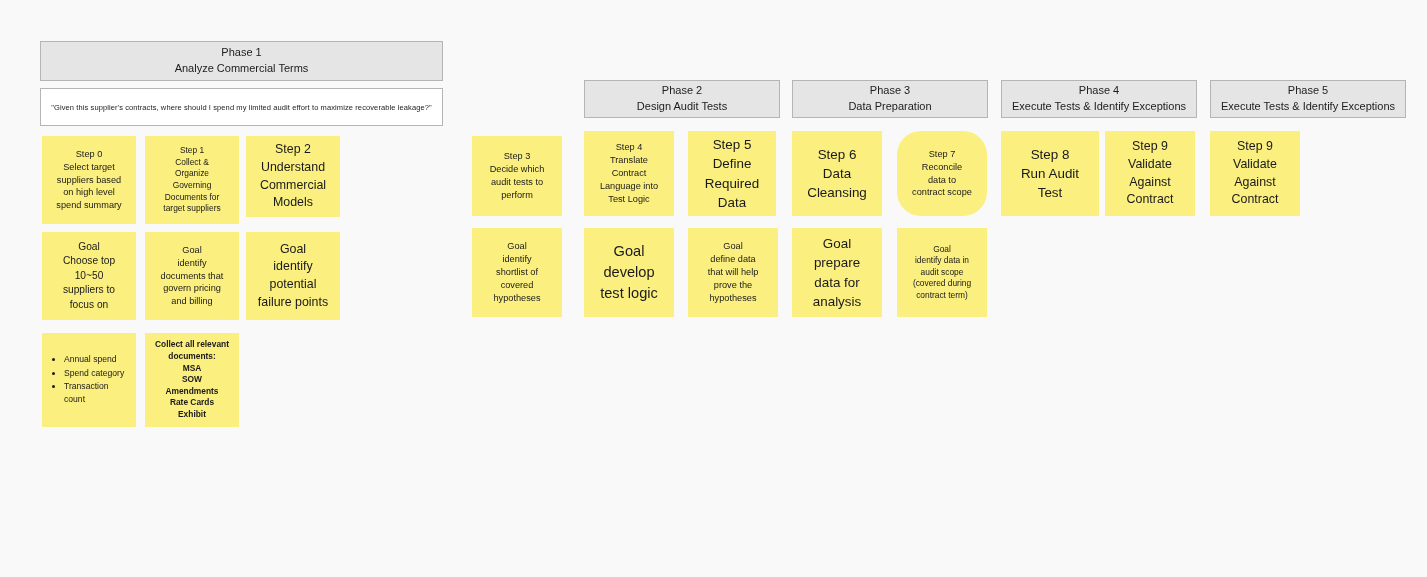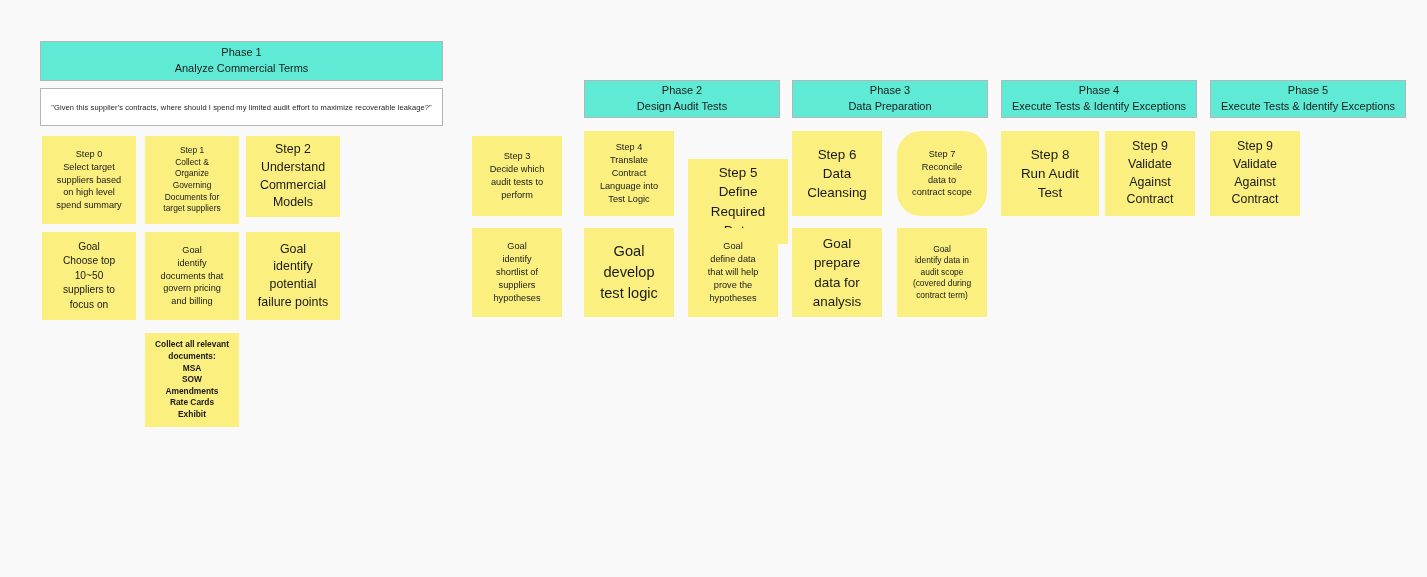--- a/index.html
+++ b/index.html
@@ -18,21 +18,21 @@
   .canvas {
     position: absolute;
     left: 0; top: 0;
     width: 1427px;
     height: 577px;
   }
 
   
   .phase-header {
     position: absolute;
-    background: #5eead4;
+    background: #e5e5e5;
     border: 1px solid #b5b5b5;
     box-sizing: border-box;
     display: flex;
     flex-direction: column;
     align-items: center;
     justify-content: center;
     text-align: center;
     line-height: 1.45;
   }
   .phase-header .ph-title {
@@ -169,21 +169,21 @@
   </div>
 
   <div class="card fs-9" style="left:584px; top:131px; width:90px; height:85px;">
     <span class="line">Step 4</span>
     <span class="line">Translate</span>
     <span class="line">Contract</span>
     <span class="line">Language into</span>
     <span class="line">Test Logic</span>
   </div>
 
-  <div class="card fs-13" style="left:688px; top:131px; width:100px; height:85px;margin-top:28px;">
+  <div class="card fs-13" style="left:688px; top:131px; width:88px; height:85px;">
     <span class="line">Step 5</span>
     <span class="line">Define</span>
     <span class="line">Required</span>
     <span class="line">Data</span>
   </div>
 
   <div class="card fs-13" style="left:792px; top:131px; width:90px; height:85px;">
     <span class="line">Step 6</span>
     <span class="line">Data</span>
     <span class="line">Cleansing</span>
@@ -236,21 +236,21 @@
     <span class="line">Goal</span>
     <span class="line">identify</span>
     <span class="line">potential</span>
     <span class="line">failure points</span>
   </div>
 
   <div class="card fs-9" style="left:472px; top:228px; width:90px; height:89px;">
     <span class="line">Goal</span>
     <span class="line">identify</span>
     <span class="line">shortlist of</span>
-    <span class="line">suppliers</span>
+    <span class="line">covered</span>
     <span class="line">hypotheses</span>
   </div>
 
   <div class="card fs-14" style="left:584px; top:228px; width:90px; height:89px;">
     <span class="line">Goal</span>
     <span class="line">develop</span>
     <span class="line">test logic</span>
   </div>
 
   <div class="card fs-9" style="left:688px; top:228px; width:90px; height:89px;">
@@ -269,20 +269,27 @@
   </div>
 
   <div class="card fs-8" style="left:897px; top:228px; width:90px; height:89px;">
     <span class="line">Goal</span>
     <span class="line">identify data in</span>
     <span class="line">audit scope</span>
     <span class="line">(covered during</span>
     <span class="line">contract term)</span>
   </div>
 
+  <div class="card bullets" style="left:42px; top:333px; width:94px; height:94px;">
+    <ul>
+      <li>Annual spend</li>
+      <li>Spend category</li>
+      <li>Transaction count</li>
+    </ul>
+  </div>
 
   <div class="card fs-8" style="left:145px; top:333px; width:94px; height:94px;font-weight:bold;">
     <span class="line">Collect all relevant</span>
     <span class="line">documents:</span>
     <span class="line">MSA</span>
     <span class="line">SOW</span>
     <span class="line">Amendments</span>
     <span class="line">Rate Cards</span>
     <span class="line">Exhibit</span>
   </div>

